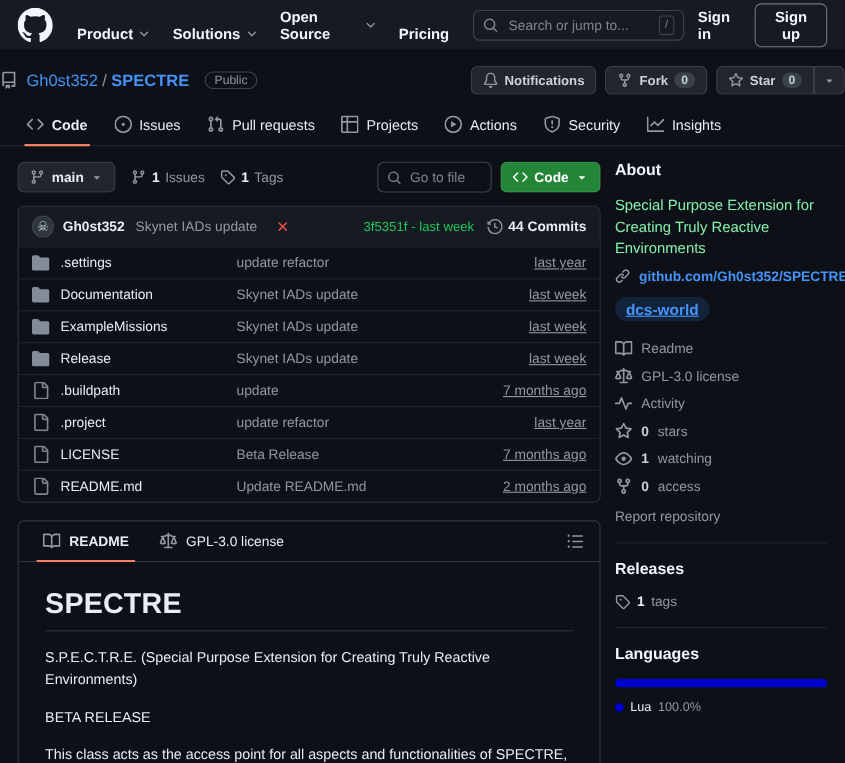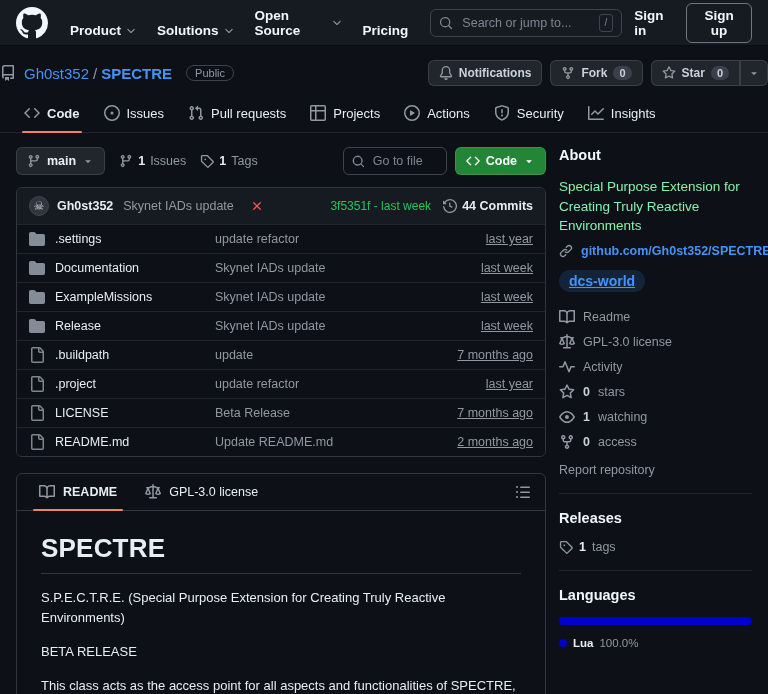--- a/index.html
+++ b/index.html
@@ -142,21 +142,21 @@
   .report-link { color:#9198a1; font-size:12.5px; margin-top:10px; cursor:pointer; }
   .sb-divider { border:0; border-top:1px solid #21262d; margin:16px 0; }
   .tags-row { display:flex; align-items:center; gap:6px; font-size:12.5px; color:#9198a1; cursor:pointer; }
   .tags-row .ic { color:#9198a1; }
   .tags-row b { color:#e6edf3; font-weight:700; }
   .lang-bar { display:flex; height:8px; border-radius:4px; overflow:hidden; margin:12px 0; cursor:pointer; }
   .lang-seg { height:100%; }
   .lang-legend { display:flex; flex-wrap:wrap; gap:12px; margin-top:2px; }
   .lang-item { display:flex; align-items:center; gap:6px; font-size:11.5px; cursor:pointer; }
   .lang-dot { width:8px; height:8px; border-radius:50%; }
-  .lang-item b { color:#e6edf3; font-weight:700; }
+  .lang-item b { color:#e6edf3; font-weight:400; }
   .lang-item span.pct { color:#9198a1; }
 </style>
 </head>
 <body>
 
 <header class="topnav">
   <span class="gh-logo"><span><svg viewBox="0 0 16 16" width="32" height="32" fill="currentColor">
           <path d="M8 0C3.58 0 0 3.58 0 8c0 3.54 2.29 6.53 5.47 7.59.4.07.55-.17.55-.38 0-.19-.01-.82-.01-1.49-2.01.37-2.53-.49-2.69-.94-.09-.23-.48-.94-.82-1.13-.28-.15-.68-.52-.01-.53.63-.01 1.08.58 1.23.82.72 1.21 1.87.87 2.33.66.07-.52.28-.87.51-1.07-1.78-.2-3.64-.89-3.64-3.95 0-.87.31-1.59.82-2.15-.08-.2-.36-1.02.08-2.12 0 0 .67-.21 2.2.82.64-.18 1.32-.27 2-.27.68 0 1.36.09 2 .27 1.53-1.04 2.2-.82 2.2-.82.44 1.1.16 1.92.08 2.12.51.56.82 1.27.82 2.15 0 3.07-1.87 3.75-3.65 3.95.29.25.54.73.54 1.48 0 1.07-.01 1.93-.01 2.2 0 .21.15.46.55.38A8.012 8.012 0 0 0 16 8c0-4.42-3.58-8-8-8Z"></path>
         </svg></span></span>
   <nav class="nav-items" id="nav-items">

